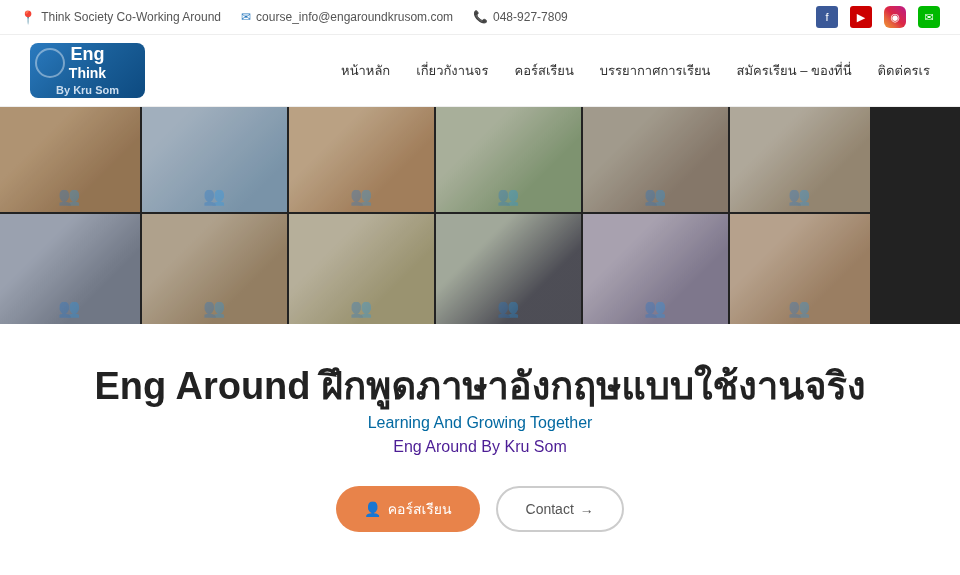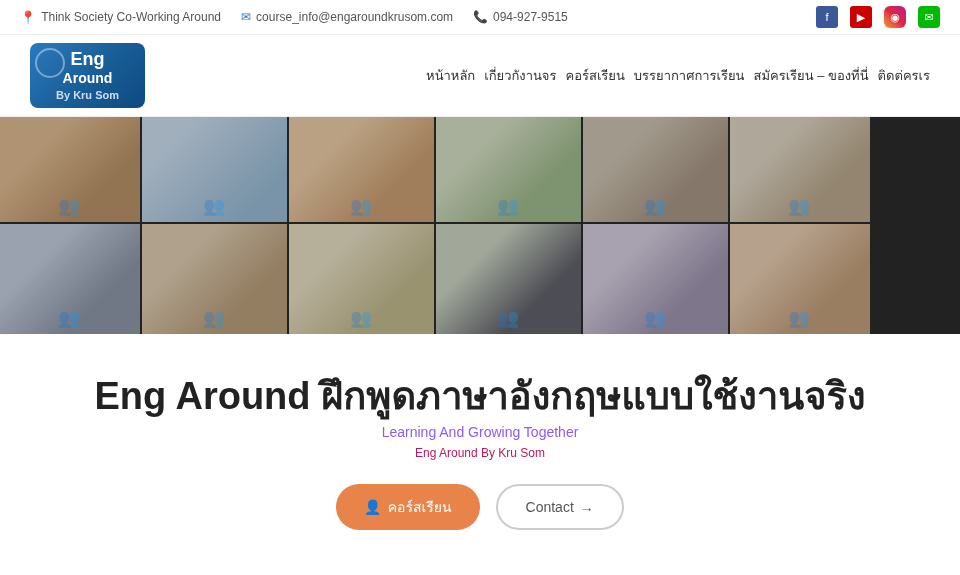--- a/index.html
+++ b/index.html
@@ -30,39 +30,39 @@
     
     .header {
       background: #fff;
       display: flex;
       align-items: center;
       justify-content: space-between;
       padding: 8px 30px;
       border-bottom: 1px solid #eee;
     }
     .logo-wrap {
-      width: 115px; height: 65px;
+      width: 115px; height: 55px;
       background: linear-gradient(135deg, #2a7abf 0%, #1a5f99 50%, #0d4a80 100%);
       border-radius: 8px;
       display: flex; align-items: center; justify-content: center;
       position: relative; overflow: hidden;
     }
     .logo-text {
       color: #fff; font-size: 14px; font-weight: bold; text-align: center; line-height: 1.2;
       position: relative; z-index: 1;
     }
     .logo-text .eng { font-size: 18px; }
     .logo-sub { font-size: 11px; color: #cde; margin-top: 2px; }
     .logo-globe {
       position: absolute; top: 5px; left: 5px;
       width: 30px; height: 30px;
       border: 2px solid rgba(255,255,255,0.4);
       border-radius: 50%;
     }
-    nav { display: flex; align-items: center; gap: 9px; }
+    nav { display: flex; align-items: center; gap: 26px; }
     nav a {
       font-size: 13px; color: #333; text-decoration: none; cursor: pointer;
       white-space: nowrap;
     }
 
     
     .photo-grid {
       background: #222;
       display: grid;
       grid-template-rows: 105px 110px;
@@ -116,28 +116,28 @@
       padding: 40px 20px 50px;
     }
     .hero-title {
       font-size: 38px;
       font-weight: bold;
       color: #222;
       margin-bottom: 4px;
       line-height: 1.2;
     }
     .hero-subtitle {
-      font-size: 14px;
-      color: #8b5cf6;
+      font-size: 16px;
+      color: #0369a1;
       margin-bottom: 6px;
     }
     .hero-subtitle2 {
-      font-size: 12px;
-      color: #be185d;
-      margin-bottom: 24px;
+      font-size: 16px;
+      color: #4c1d95;
+      margin-bottom: 30px;
     }
     .hero-buttons {
       display: flex;
       justify-content: center;
       gap: 16px;
       margin-top: 20px;
     }
     .btn-primary {
       background: #e8834a;
       color: #fff;
@@ -171,37 +171,37 @@
     <div class="top-bar-item">
       <span class="pin-icon">📍</span>
       <span>Think Society Co-Working Around</span>
     </div>
     <div class="top-bar-item">
       <span class="mail-icon">✉</span>
       <span>course_info@engaroundkrusom.com</span>
     </div>
     <div class="top-bar-item">
       <span class="phone-icon">📞</span>
-      <span>094-927-9515</span>
+      <span>048-927-7809</span>
     </div>
   </div>
   <div class="top-bar-right">
     <div class="social-icon" style="background:#3b5998;">f</div>
     <div class="social-icon" style="background:#c00;">▶</div>
     <div class="social-icon" style="background:linear-gradient(45deg,#f09433,#e6683c,#dc2743,#cc2366,#bc1888); border-radius:6px;">◉</div>
     <div class="social-icon" style="background:#00b900; border-radius:4px;">✉</div>
   </div>
 </div>
 
 <div class="header">
   <div class="logo-wrap">
     <div class="logo-globe"></div>
     <div class="logo-text">
       <div class="eng">Eng</div>
-      <div>Around</div>
+      <div>Think</div>
       <div class="logo-sub">By Kru Som</div>
     </div>
   </div>
   <nav>
     <a>หน้าหลัก</a>
     <a>เกี่ยวกังานจร</a>
     <a>คอร์สเรียน</a>
     <a>บรรยากาศการเรียน</a>
     <a>สมัครเรียน – ของที่นี่</a>
     <a>ติดต่ครเร</a>

